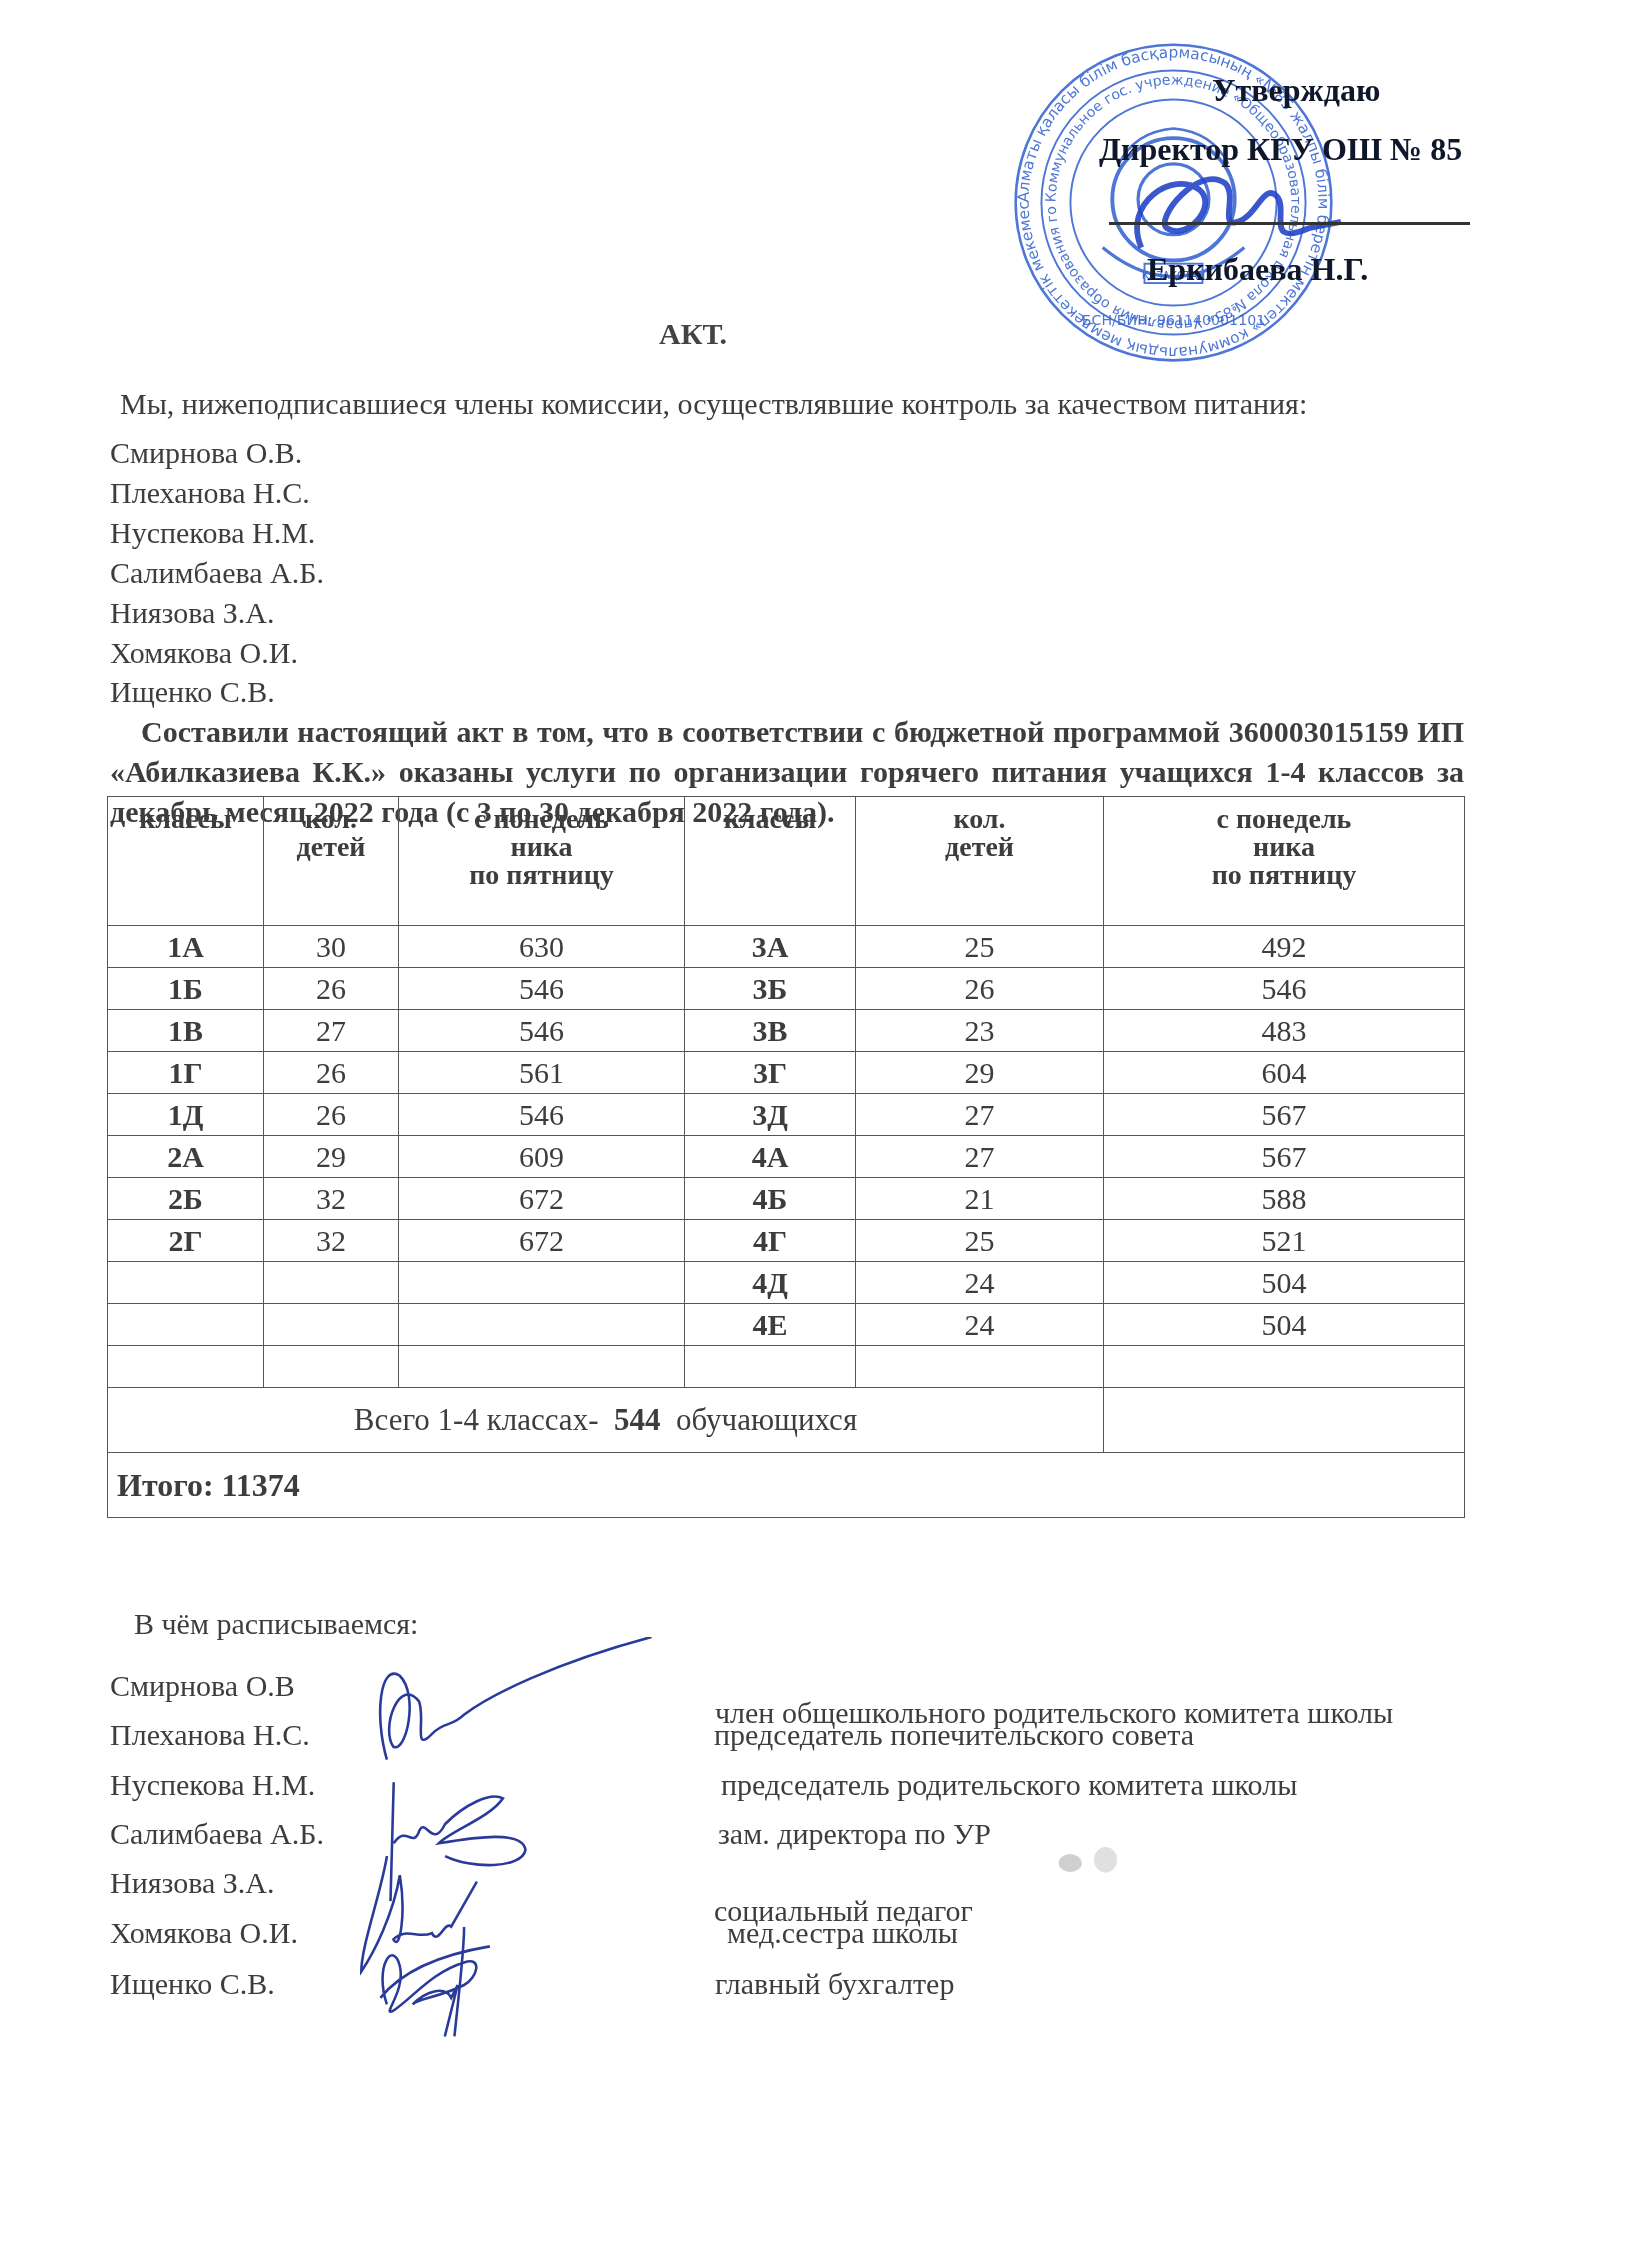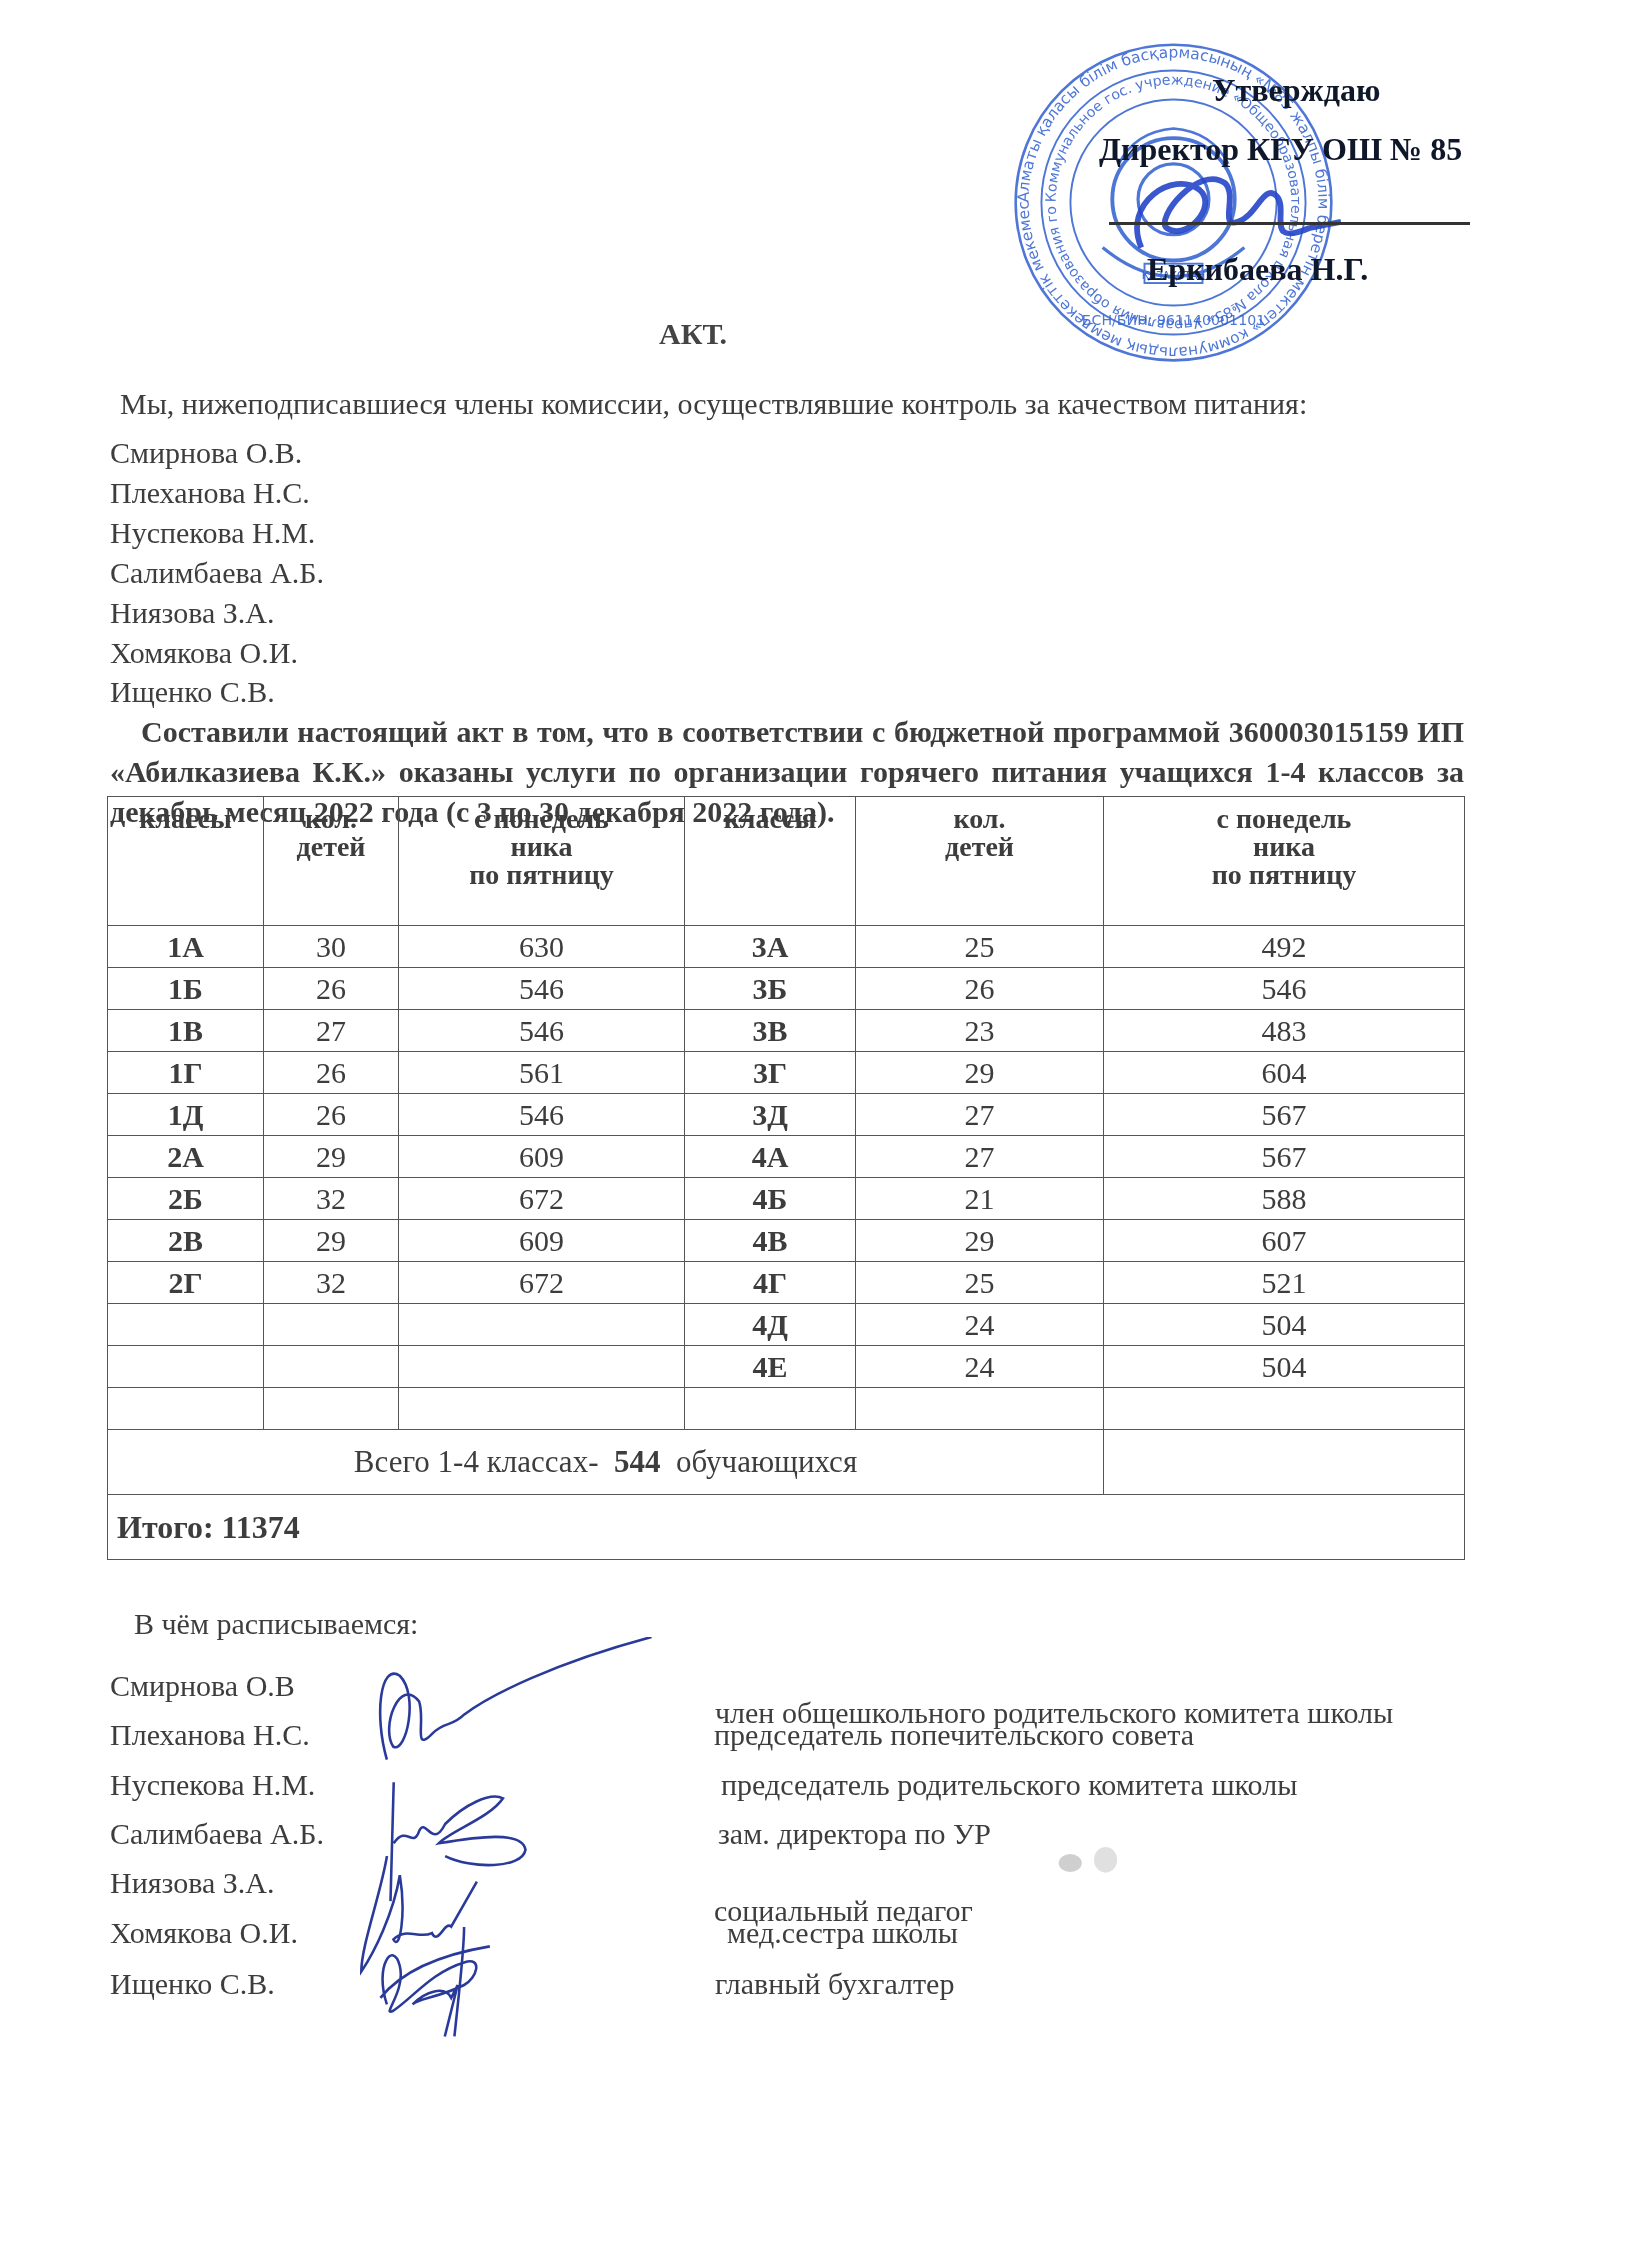--- a/index.html
+++ b/index.html
@@ -161,28 +161,20 @@
       </tr>
       <tr>
         <td class="cls">2Б</td>
         <td>32</td>
         <td>672</td>
         <td class="cls">4Б</td>
         <td>21</td>
         <td>588</td>
       </tr>
       <tr>
-        <td class="cls">2В</td>
-        <td>29</td>
-        <td>609</td>
-        <td class="cls">4В</td>
-        <td>29</td>
-        <td>607</td>
-      </tr>
-      <tr>
         <td class="cls">2Г</td>
         <td>32</td>
         <td>672</td>
         <td class="cls">4Г</td>
         <td>25</td>
         <td>521</td>
       </tr>
       <tr>
         <td class="cls"></td>
         <td></td>

